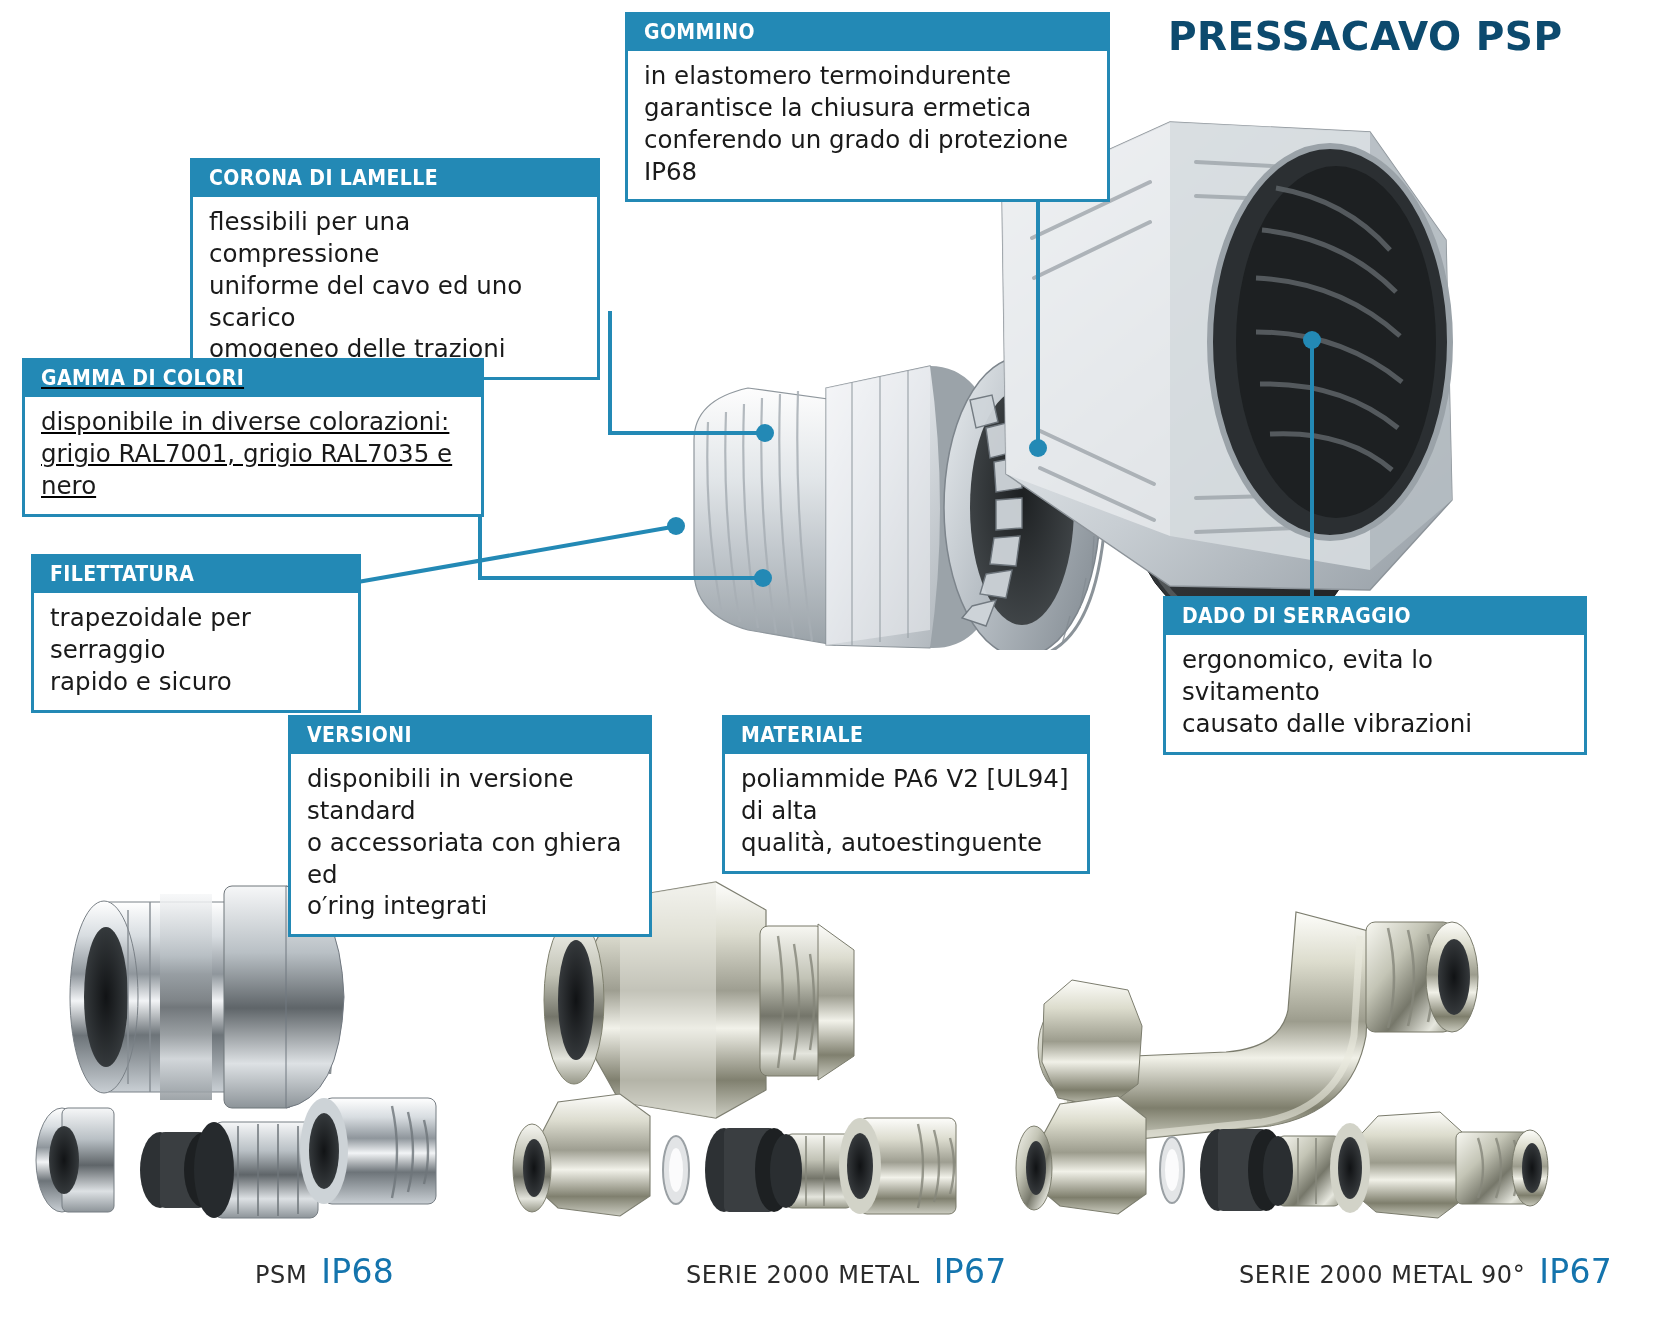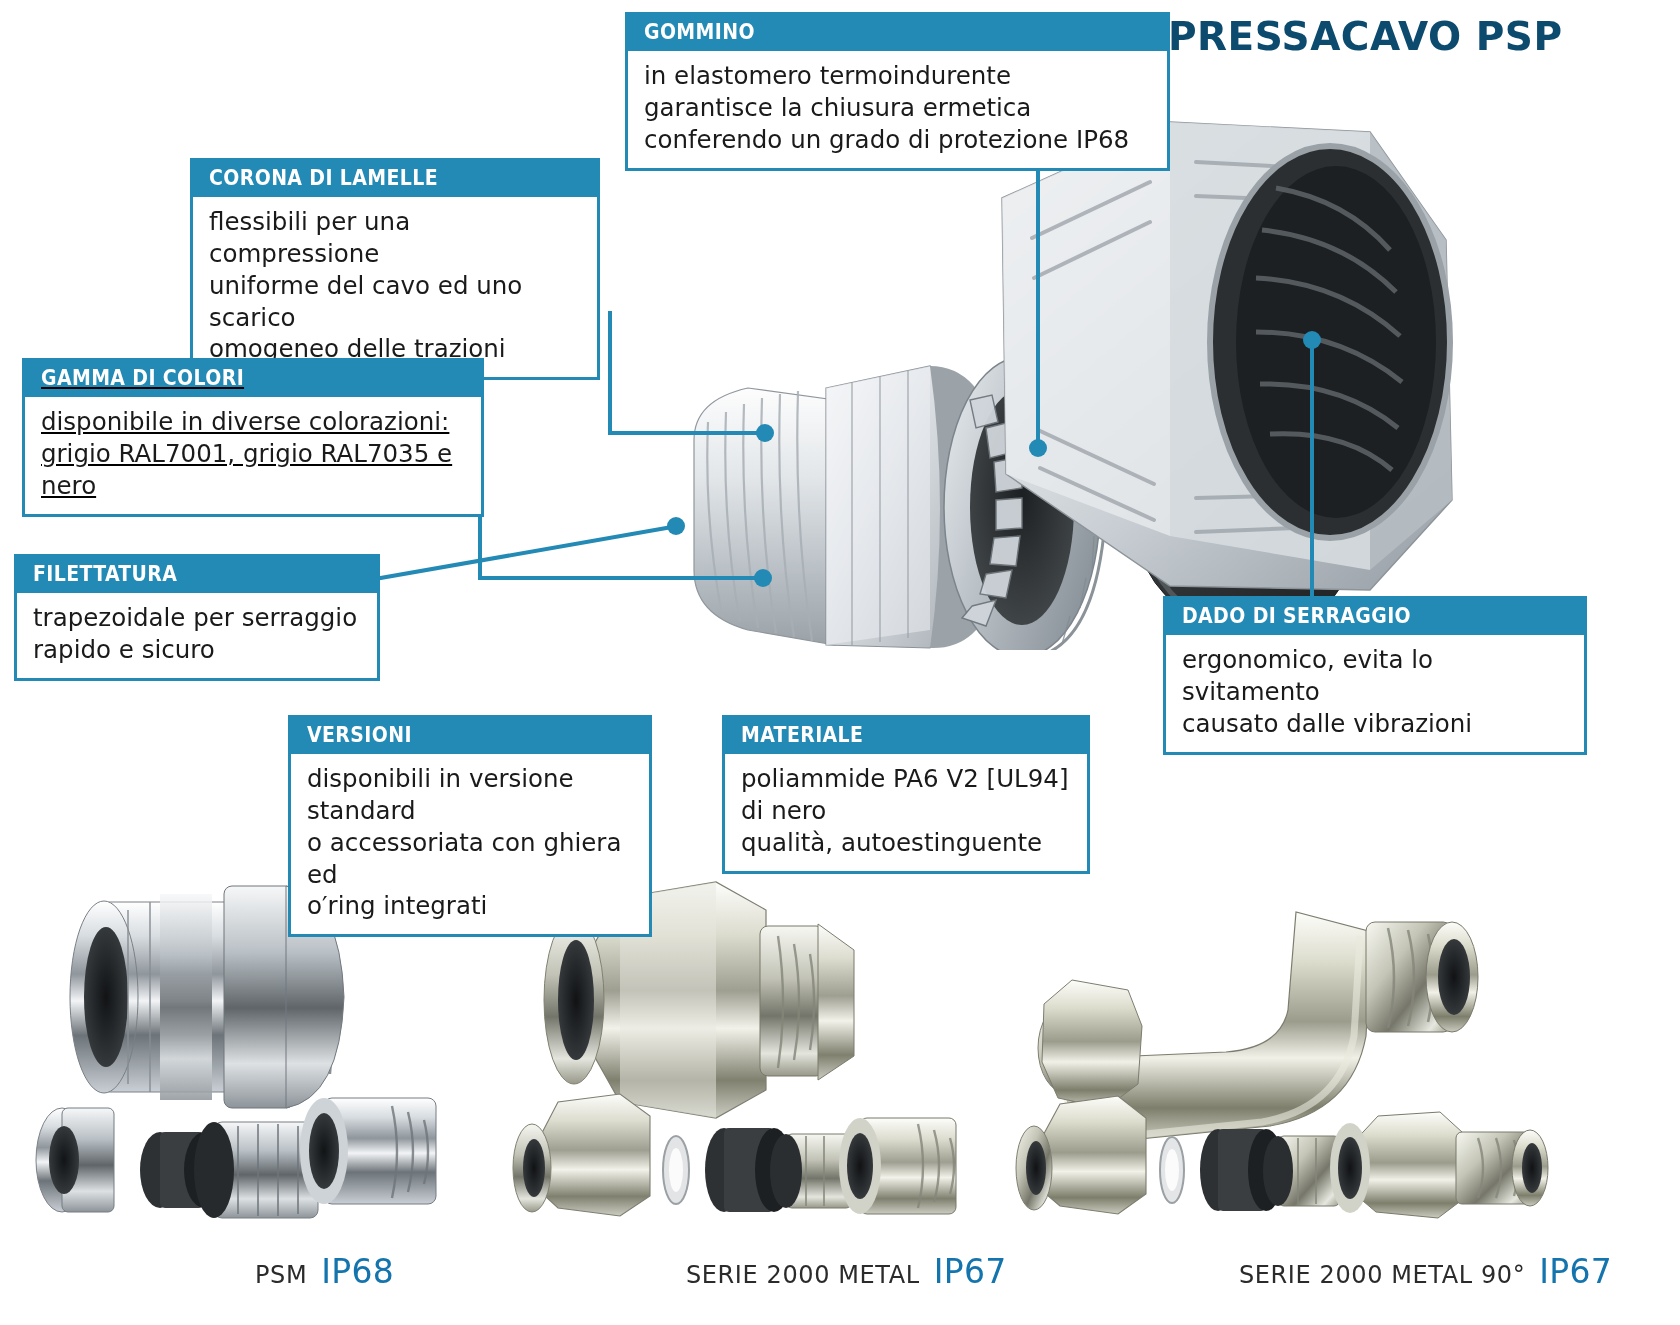--- a/index.html
+++ b/index.html
@@ -439,62 +439,62 @@
           </g>
           <ellipse cx="520" cy="328" rx="18" ry="38" fill="url(#mtl3)" stroke="#7a7b6c" stroke-width="1"></ellipse>
           <ellipse cx="522" cy="328" rx="10" ry="25" fill="url(#bore3)"></ellipse>
         </g>
       </g>
     </svg>
   </div>
 
   <div class="title" style="left:1168px;top:14px;">PRESSACAVO PSP</div>
 
-  <div class="callout" style="left:625px;top:12px;width:545px;">
+  <div class="callout" style="left:625px;top:12px;width:485px;">
     <div class="chead">GOMMINO</div>
     <div class="cbody">in elastomero termoindurente
 garantisce la chiusura ermetica
 conferendo un grado di protezione IP68</div>
   </div>
 
   <div class="callout" style="left:190px;top:158px;width:410px;">
     <div class="chead">CORONA DI LAMELLE</div>
     <div class="cbody">flessibili per una compressione
 uniforme del cavo ed uno scarico
 omogeneo delle trazioni</div>
   </div>
 
   <div class="callout" style="left:22px;top:358px;width:462px;text-decoration:underline;">
     <div class="chead">GAMMA DI COLORI</div>
     <div class="cbody">disponibile in diverse colorazioni:
 grigio RAL7001, grigio RAL7035 e nero</div>
   </div>
 
-  <div class="callout" style="left:14px;top:554px;width:366px;">
+  <div class="callout" style="left:31px;top:554px;width:330px;">
     <div class="chead">FILETTATURA</div>
     <div class="cbody">trapezoidale per serraggio
 rapido e sicuro</div>
   </div>
 
   <div class="callout" style="left:1163px;top:596px;width:424px;">
     <div class="chead">DADO DI SERRAGGIO</div>
     <div class="cbody">ergonomico, evita lo svitamento
 causato dalle vibrazioni</div>
   </div>
 
   <div class="callout" style="left:288px;top:715px;width:364px;">
     <div class="chead">VERSIONI</div>
     <div class="cbody">disponibili in versione standard
 o accessoriata con ghiera ed
 o′ring integrati</div>
   </div>
 
   <div class="callout" style="left:722px;top:715px;width:368px;">
     <div class="chead">MATERIALE</div>
-    <div class="cbody">poliammide PA6 V2 [UL94] di nero
+    <div class="cbody">poliammide PA6 V2 [UL94] di alta
 qualità, autoestinguente</div>
   </div>
 
   <div class="caption" style="left:255px;top:1252px;">
     <span class="cname">PSM</span>
     <span class="cip">IP68</span>
   </div>
 
   <div class="caption" style="left:686px;top:1252px;">
     <span class="cname">SERIE 2000 METAL</span>

